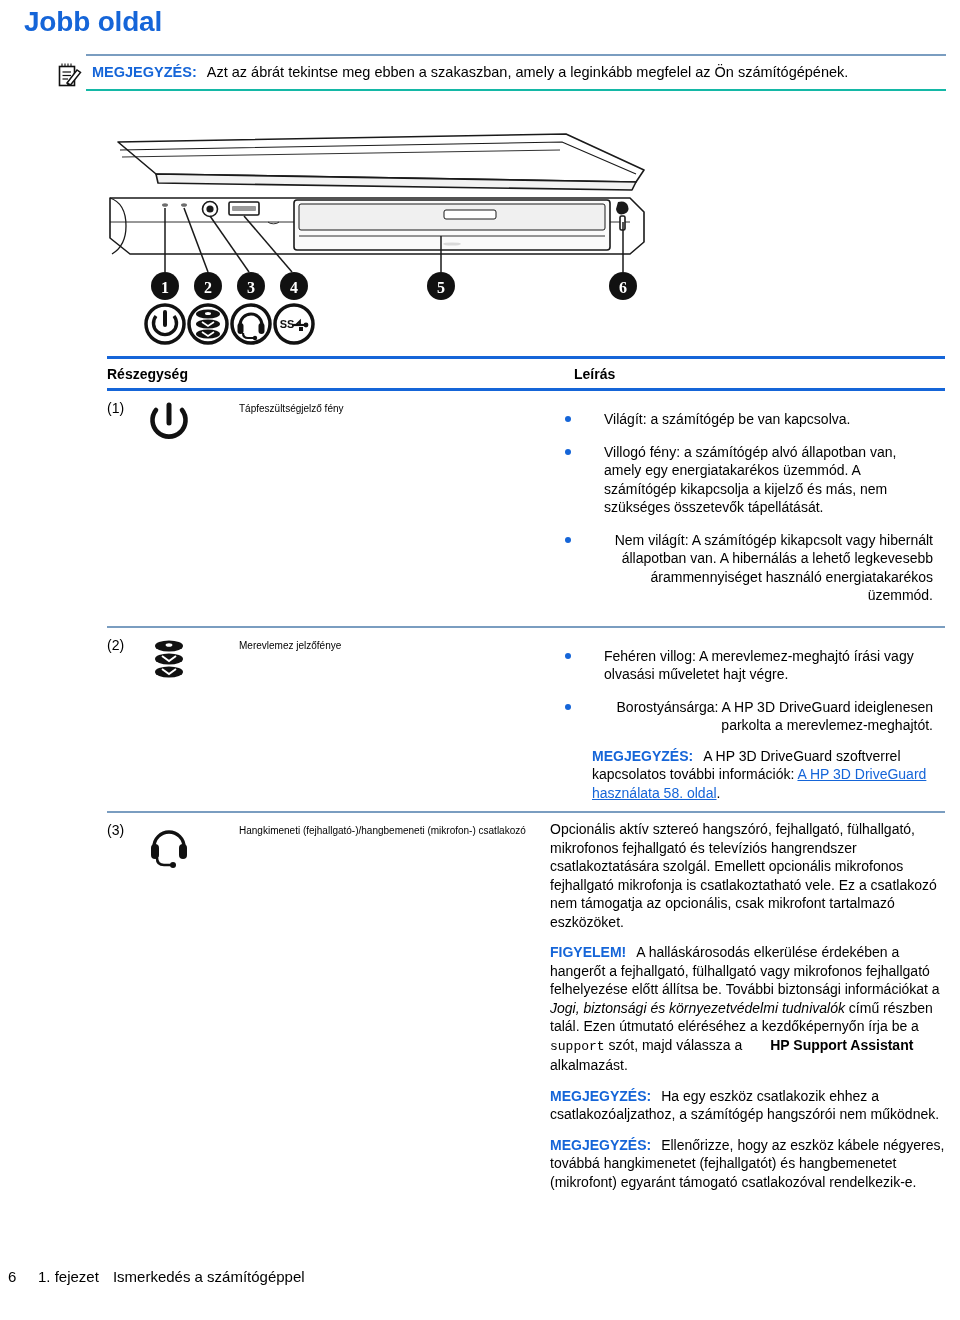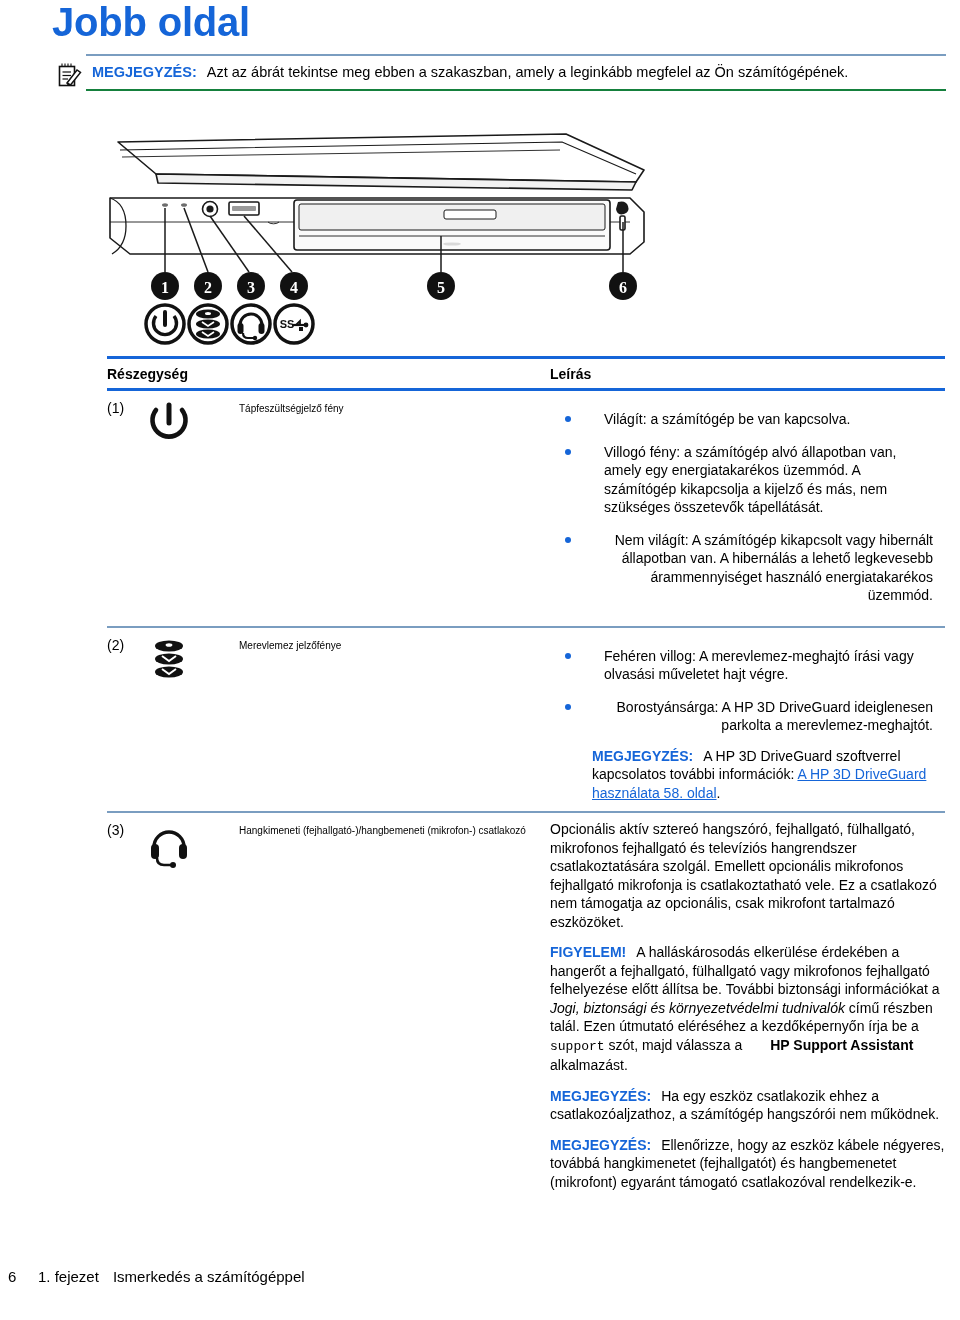--- a/index.html
+++ b/index.html
@@ -21,36 +21,35 @@
     position: relative;
     width: 960px;
     height: 1320px;
   }
 
   
   .page-title {
     position: absolute;
     left: 24px;
     top: 2px;
-    font-size: 40px;
+    font-size: 28px;
     font-weight: bold;
     color: #1565d8;
     letter-spacing: -0.2px;
     line-height: 40px;
-    margin-left: 28px;
   }
 
   
   .note-box {
     position: absolute;
     left: 86px;
     top: 54px;
     width: 860px;
     border-top: 2px solid #7a9dc0;
-    border-bottom: 2px solid #15803d;
+    border-bottom: 2px solid #14b8a6;
     padding: 6px 0 7px 0;
     box-sizing: border-box;
   }
   .note-icon {
     position: absolute;
     left: -28px;
     top: 6px;
     width: 24px;
     height: 26px;
   }
@@ -93,20 +92,21 @@
     width: 100%;
   }
   .rule-row {
     height: 2px;
     background: #7a9dc0;
     width: 100%;
   }
   .head-row {
     display: flex;
     padding: 7px 0 6px 0;
+    gap: 24px;
   }
   .head-comp {
     width: 443px;
     font-size: 14px;
     font-weight: bold;
   }
   .head-desc {
     font-size: 14px;
     font-weight: bold;
   }

